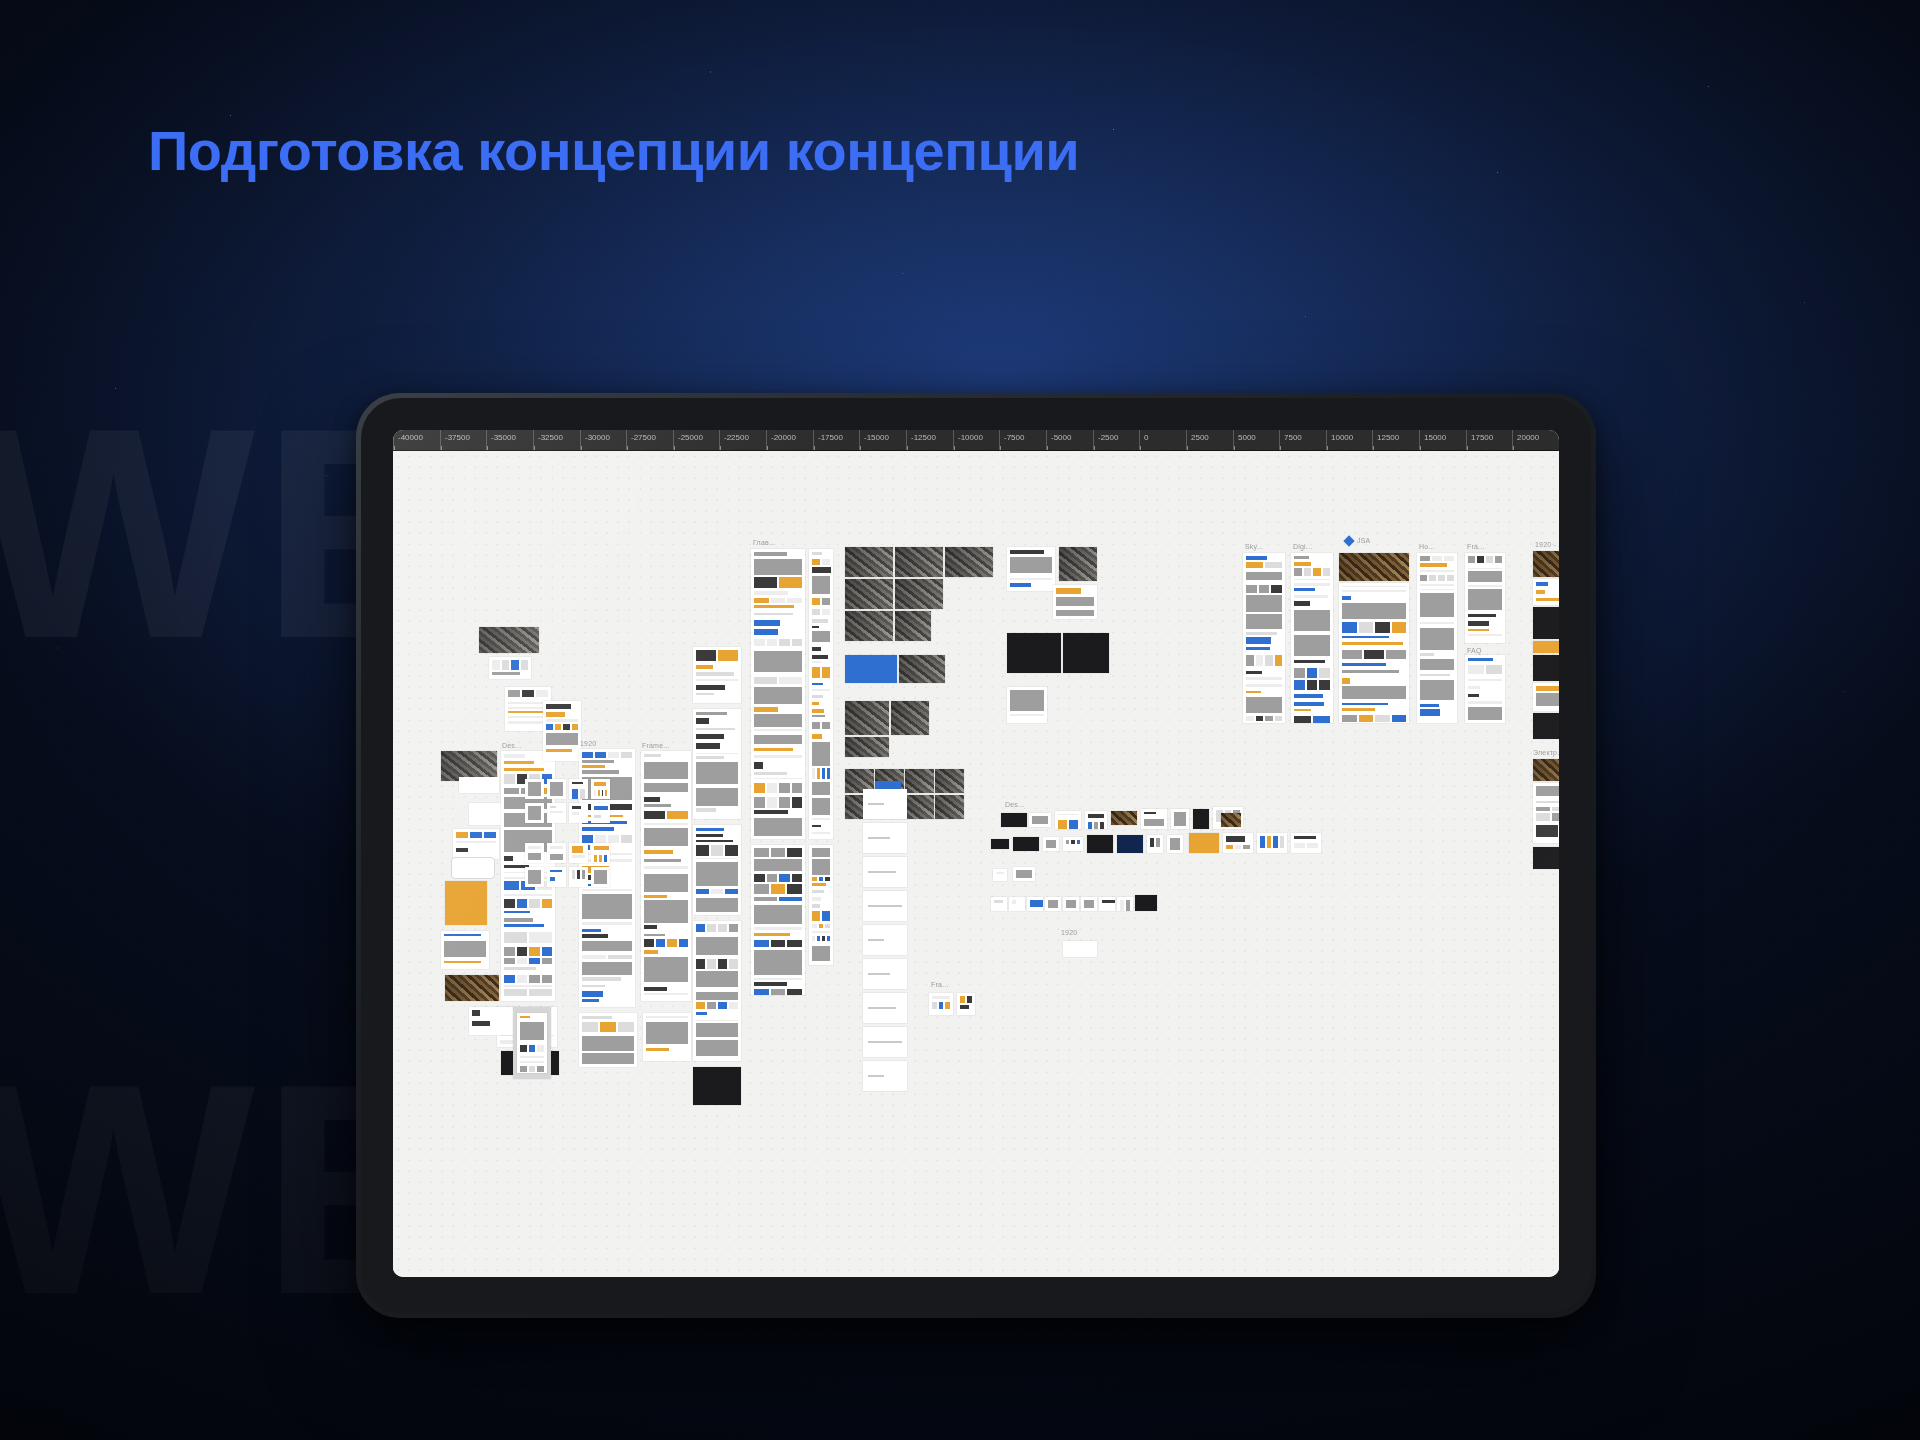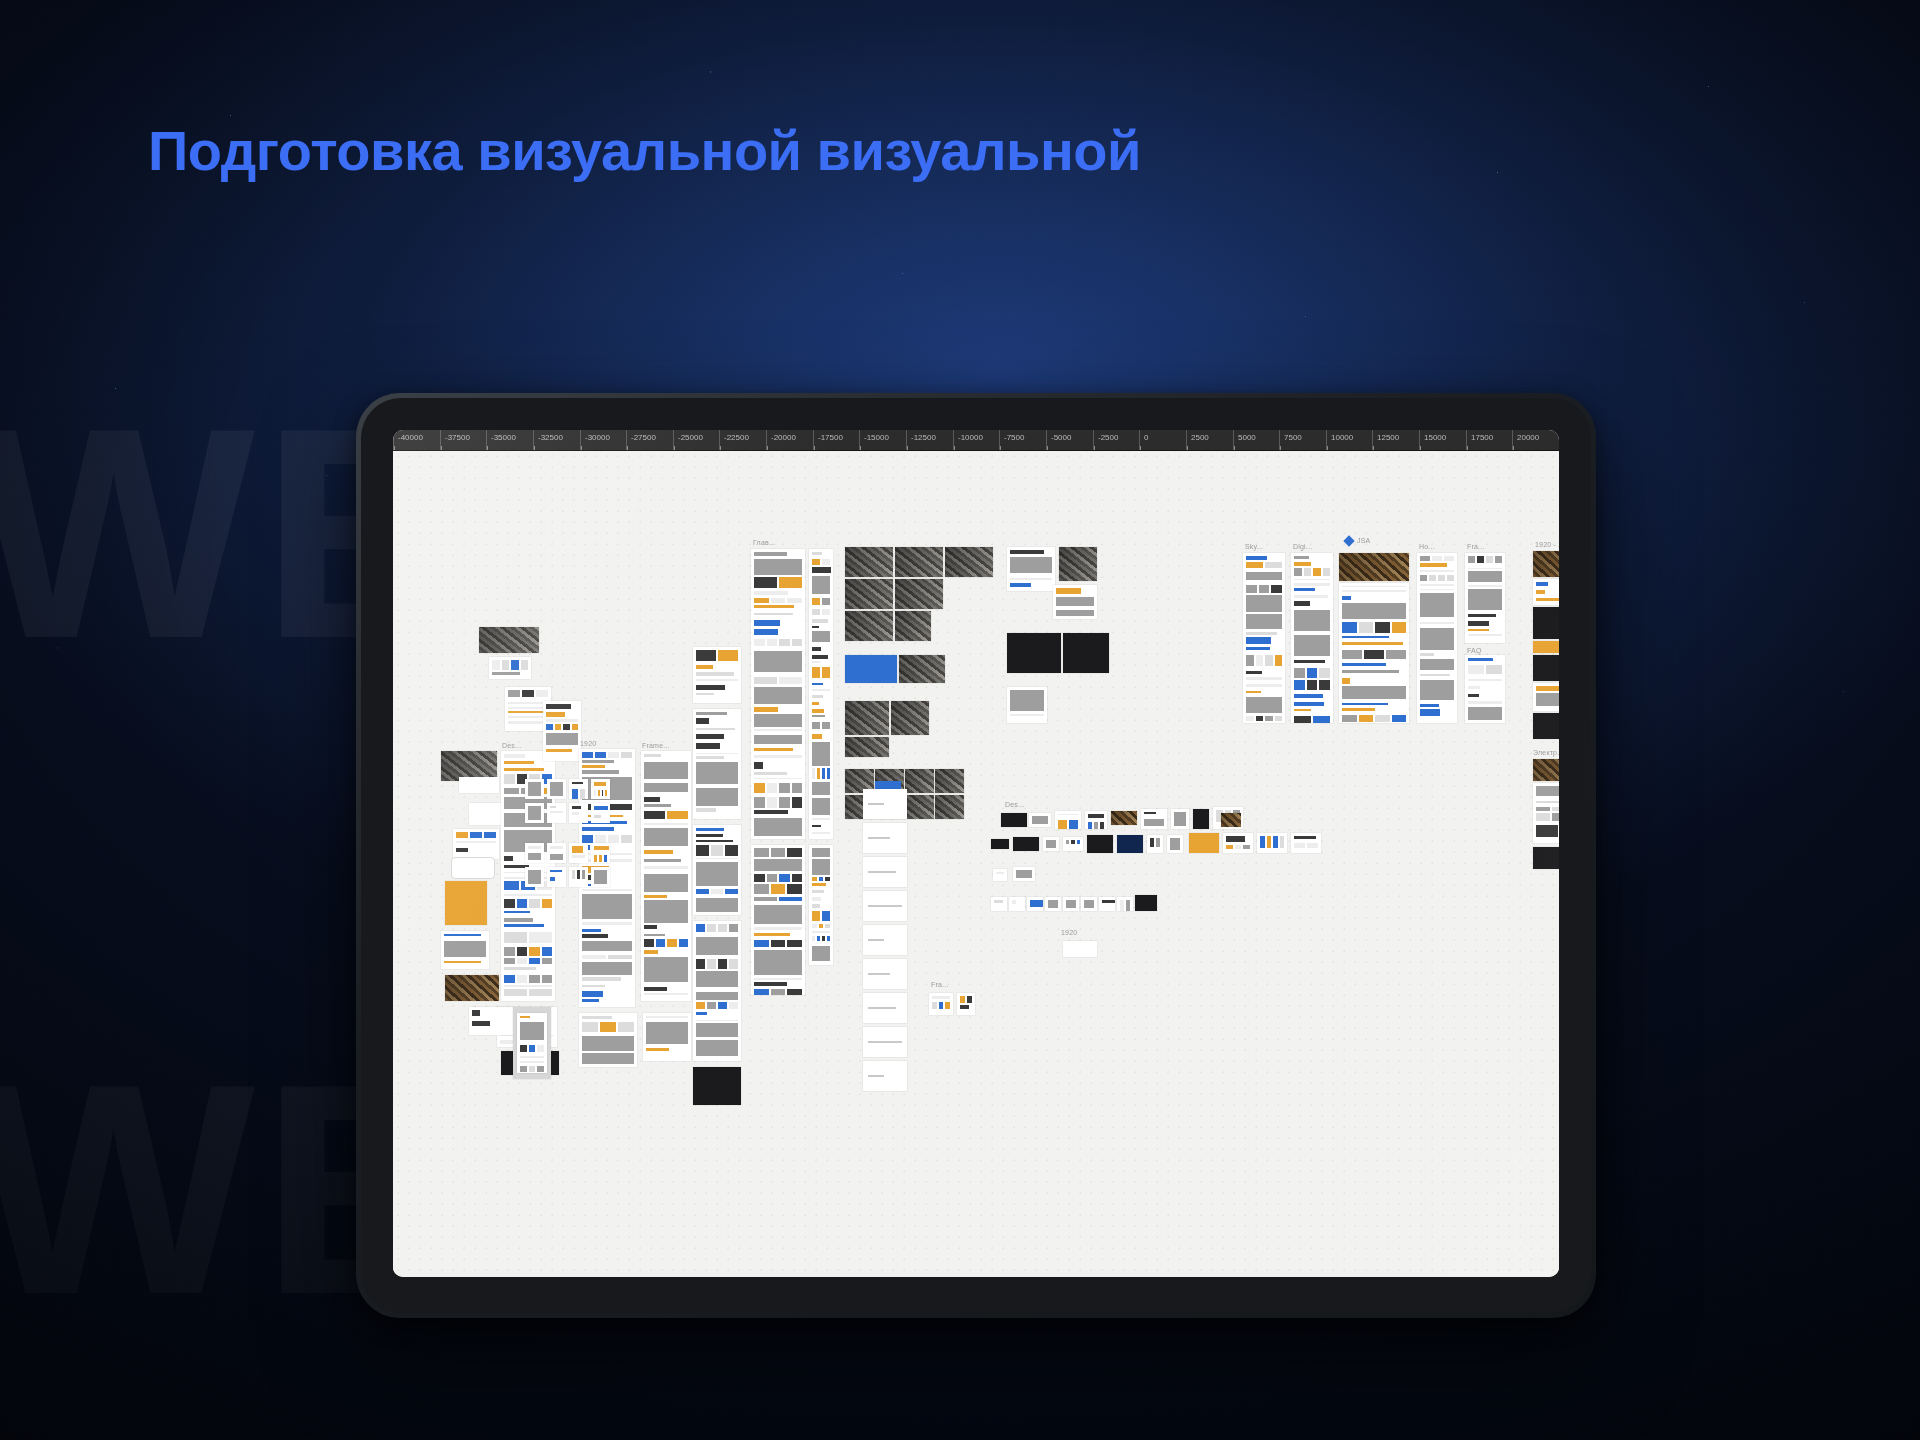--- a/index.html
+++ b/index.html
@@ -180,21 +180,21 @@
 
 <div id="bg-layer"></div>
 <div id="bg-stars"></div>
 <div id="bg-noise"></div>
 
 <div class="wm-row" id="wm-row-1">WEBSTR</div>
 <div class="wm-row" id="wm-row-2">WEBSTR</div>
 
 <div id="bg-vignette"></div>
 
-<h1 id="page-title">Подготовка визуальной визуальной</h1>
+<h1 id="page-title">Подготовка концепции концепции</h1>
 
 <div id="tablet">
   <div id="tablet-bezel">
     <div id="tablet-screen">
 
       <div id="figma-ruler">
           <div class="ruler-tick" style="left: 0px;">
             <span>-40000</span>
             <i></i>
           </div>

